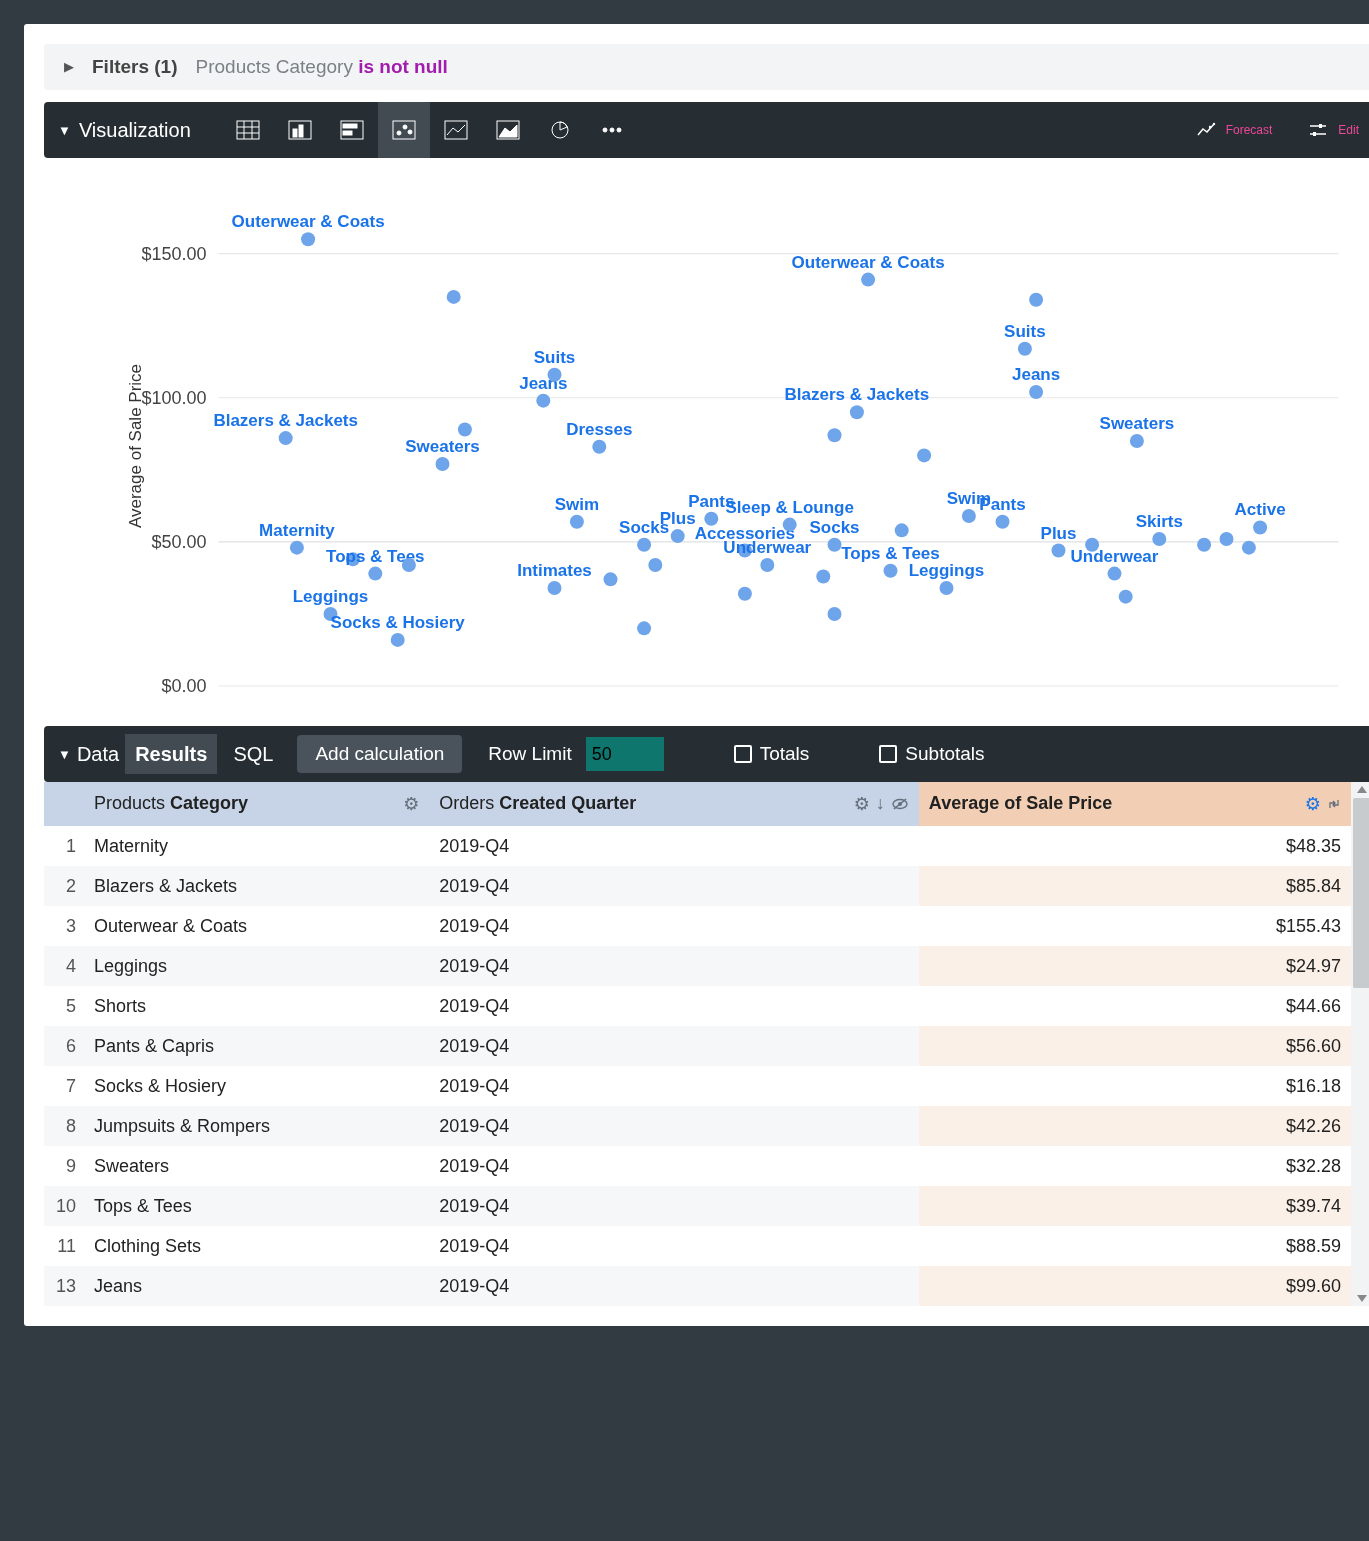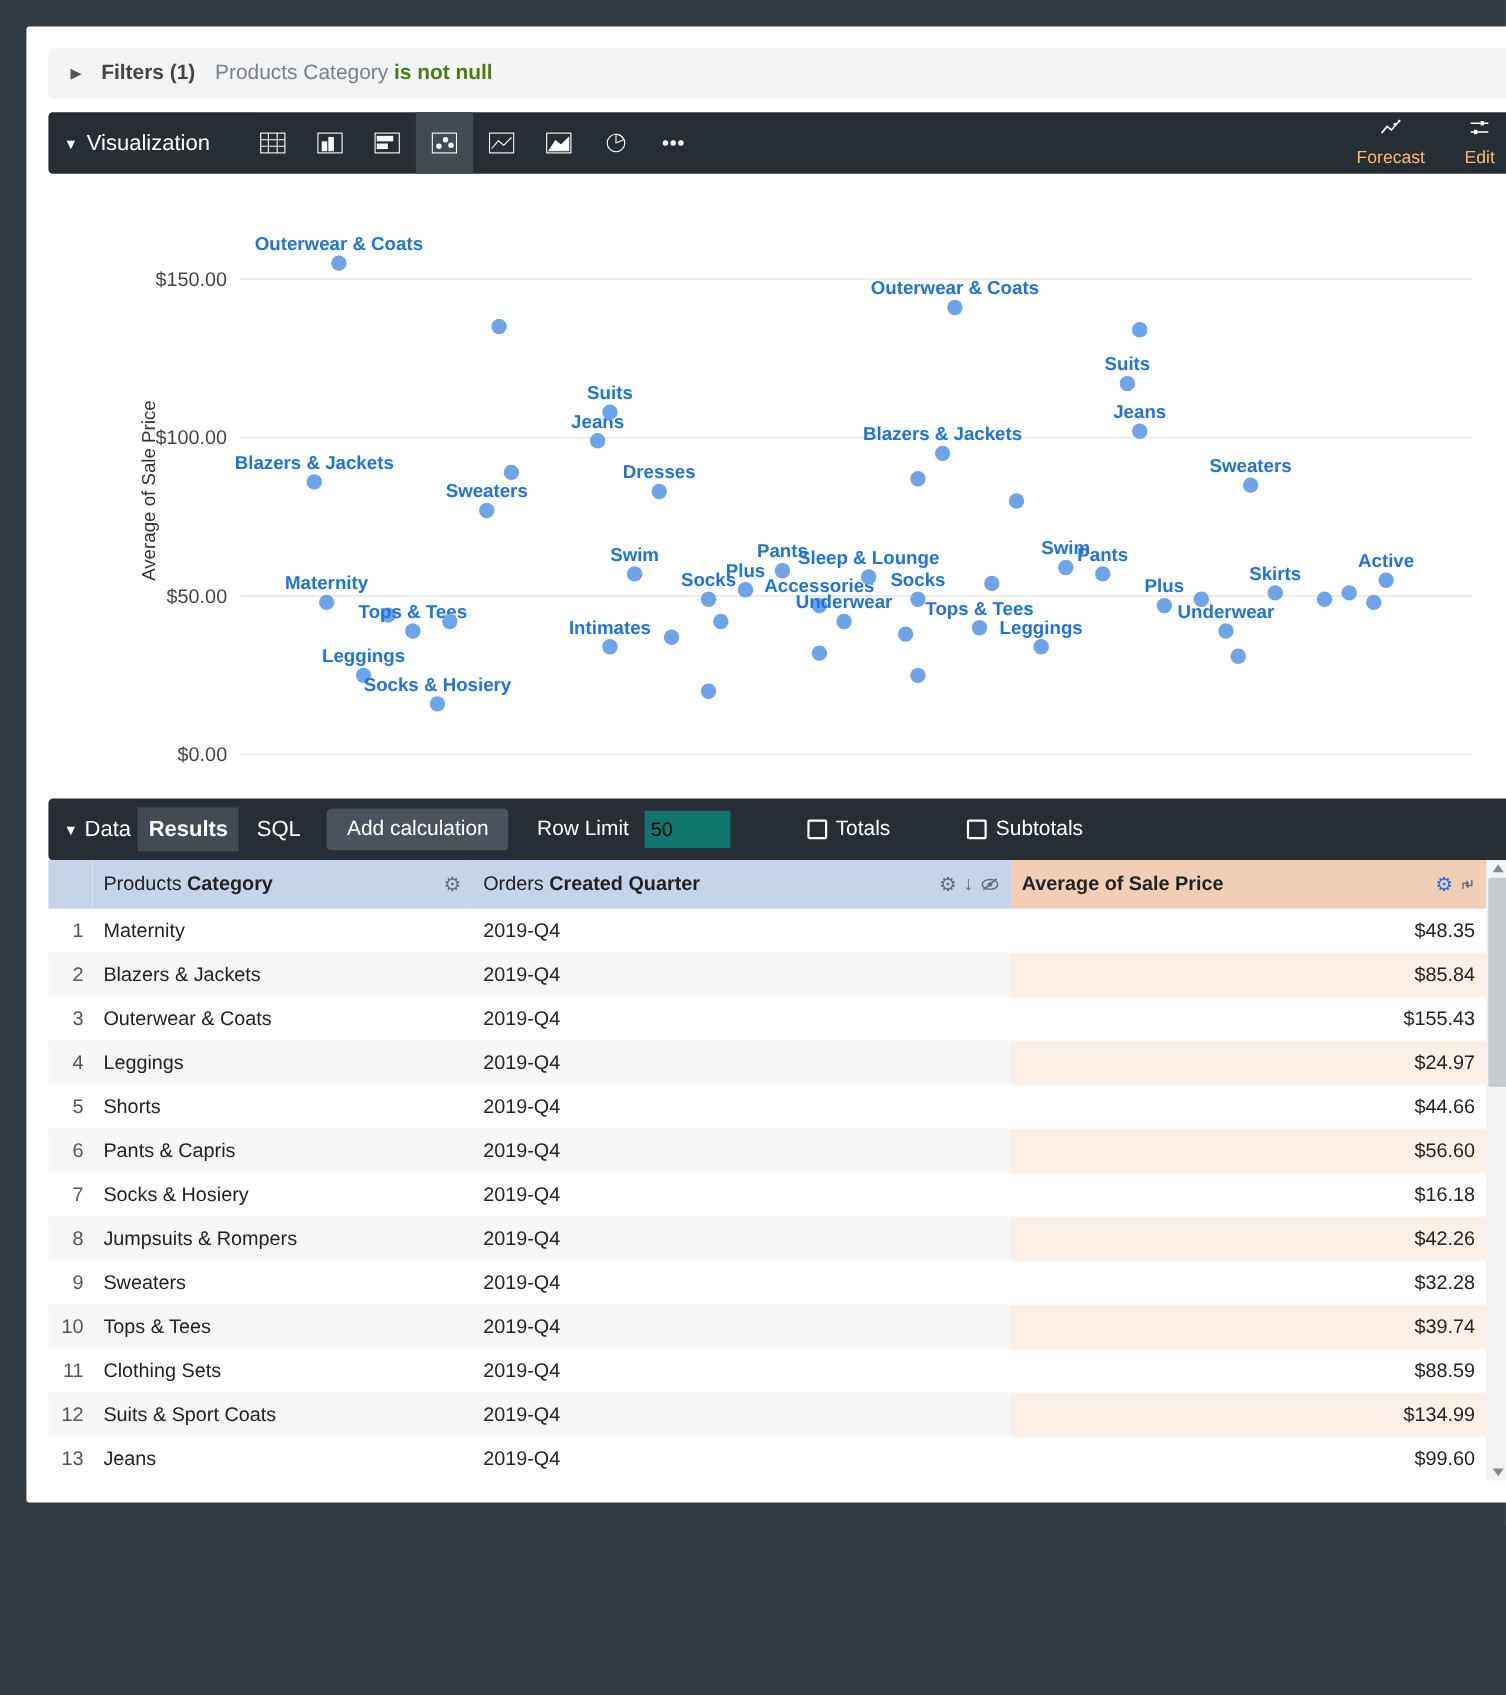--- a/index.html
+++ b/index.html
@@ -2,30 +2,30 @@
 <html><head>
 <meta charset="utf-8">
 <style>
 * { box-sizing: border-box; margin:0; padding:0; }
 body { background:#323a42; font-family: -apple-system, Helvetica, Arial, sans-serif; font-size:15px; color:#222; padding:24px; }
 .panel { background:#fff; border-radius:3px; padding:20px; width:1369px; margin:0 auto; }
 .filters-bar { background:#f3f4f5; border-radius:4px; padding:12px 20px; display:flex; align-items:center; font-size:19px; gap:18px; }
 .filters-bar .tri { color:#555; font-size:13px; display:inline-block; transform:translateY(-1px); }
 .filters-label { font-weight:600; color:#444; }
 .filters-summary { color:#7a8188; }
-.filters-summary .bold { color:#4d7c0f; font-weight:600; }
+.filters-summary .bold { color:#a21caf; font-weight:600; }
 .viz-header { background:#262d33; color:#fff; border-radius:4px; margin-top:12px; display:flex; align-items:center; padding:0 14px; height:56px; gap:8px; }
 .viz-header .tri { font-size:13px; color:#fff; }
 .viz-title { font-weight:500; font-size:20px; margin-right:8px; }
 .viz-icons { display:flex; align-items:center; margin-left:15px; }
 .viz-icon-btn { width:52px; height:56px; display:flex; align-items:center; justify-content:center; cursor:pointer; }
 .viz-icon-btn.active { background:#424a52; }
 .viz-icon-btn svg { stroke:#fff; fill:none; }
 .spacer { flex:1; }
-.viz-action { display:flex; align-items:center; gap:10px; font-size:16px; cursor:pointer; margin-left:28px; color:#fdba74;flex-direction:column; }
+.viz-action { display:flex; align-items:center; gap:10px; font-size:12px; cursor:pointer; margin-left:28px; color:#ec4899; }
 .chart-wrap { position:relative; height:560px; margin-top:8px; padding:10px 20px 10px 70px; }
 .chart-svg { width:100%; height:100%; }
 .chart-label { font-size:17px; font-weight:700; fill:#1a73e8; }
 .axis-text { font-size:18px; fill:#444; }
 .gridline { stroke:#e5e7ea; stroke-width:1.2; }
 .gridline-dark { stroke:#d5d8dc; }
 .y-title { font-size:17px; fill:#333; }
 .data-header { background:#262d33; color:#fff; border-radius:4px; display:flex; align-items:center; height:56px; padding:0 14px; gap:6px; }
 .data-header .tri { font-size:13px; }
 .data-title { font-size:20px; font-weight:400; }
@@ -358,26 +358,20 @@
               <td>2019-Q4</td>
               <td class="meas-cell">$39.74</td>
             </tr>
             <tr>
               <td class="idx">11</td>
               <td>Clothing Sets</td>
               <td>2019-Q4</td>
               <td class="meas-cell">$88.59</td>
             </tr>
             <tr>
-              <td class="idx">12</td>
-              <td>Suits &amp; Sport Coats</td>
-              <td>2019-Q4</td>
-              <td class="meas-cell">$134.99</td>
-            </tr>
-            <tr>
               <td class="idx">13</td>
               <td>Jeans</td>
               <td>2019-Q4</td>
               <td class="meas-cell">$99.60</td>
             </tr>
           </tbody>
       </table>
     </div>
     <div class="scrollbar-col">
       <div class="scroll-thumb"></div>

